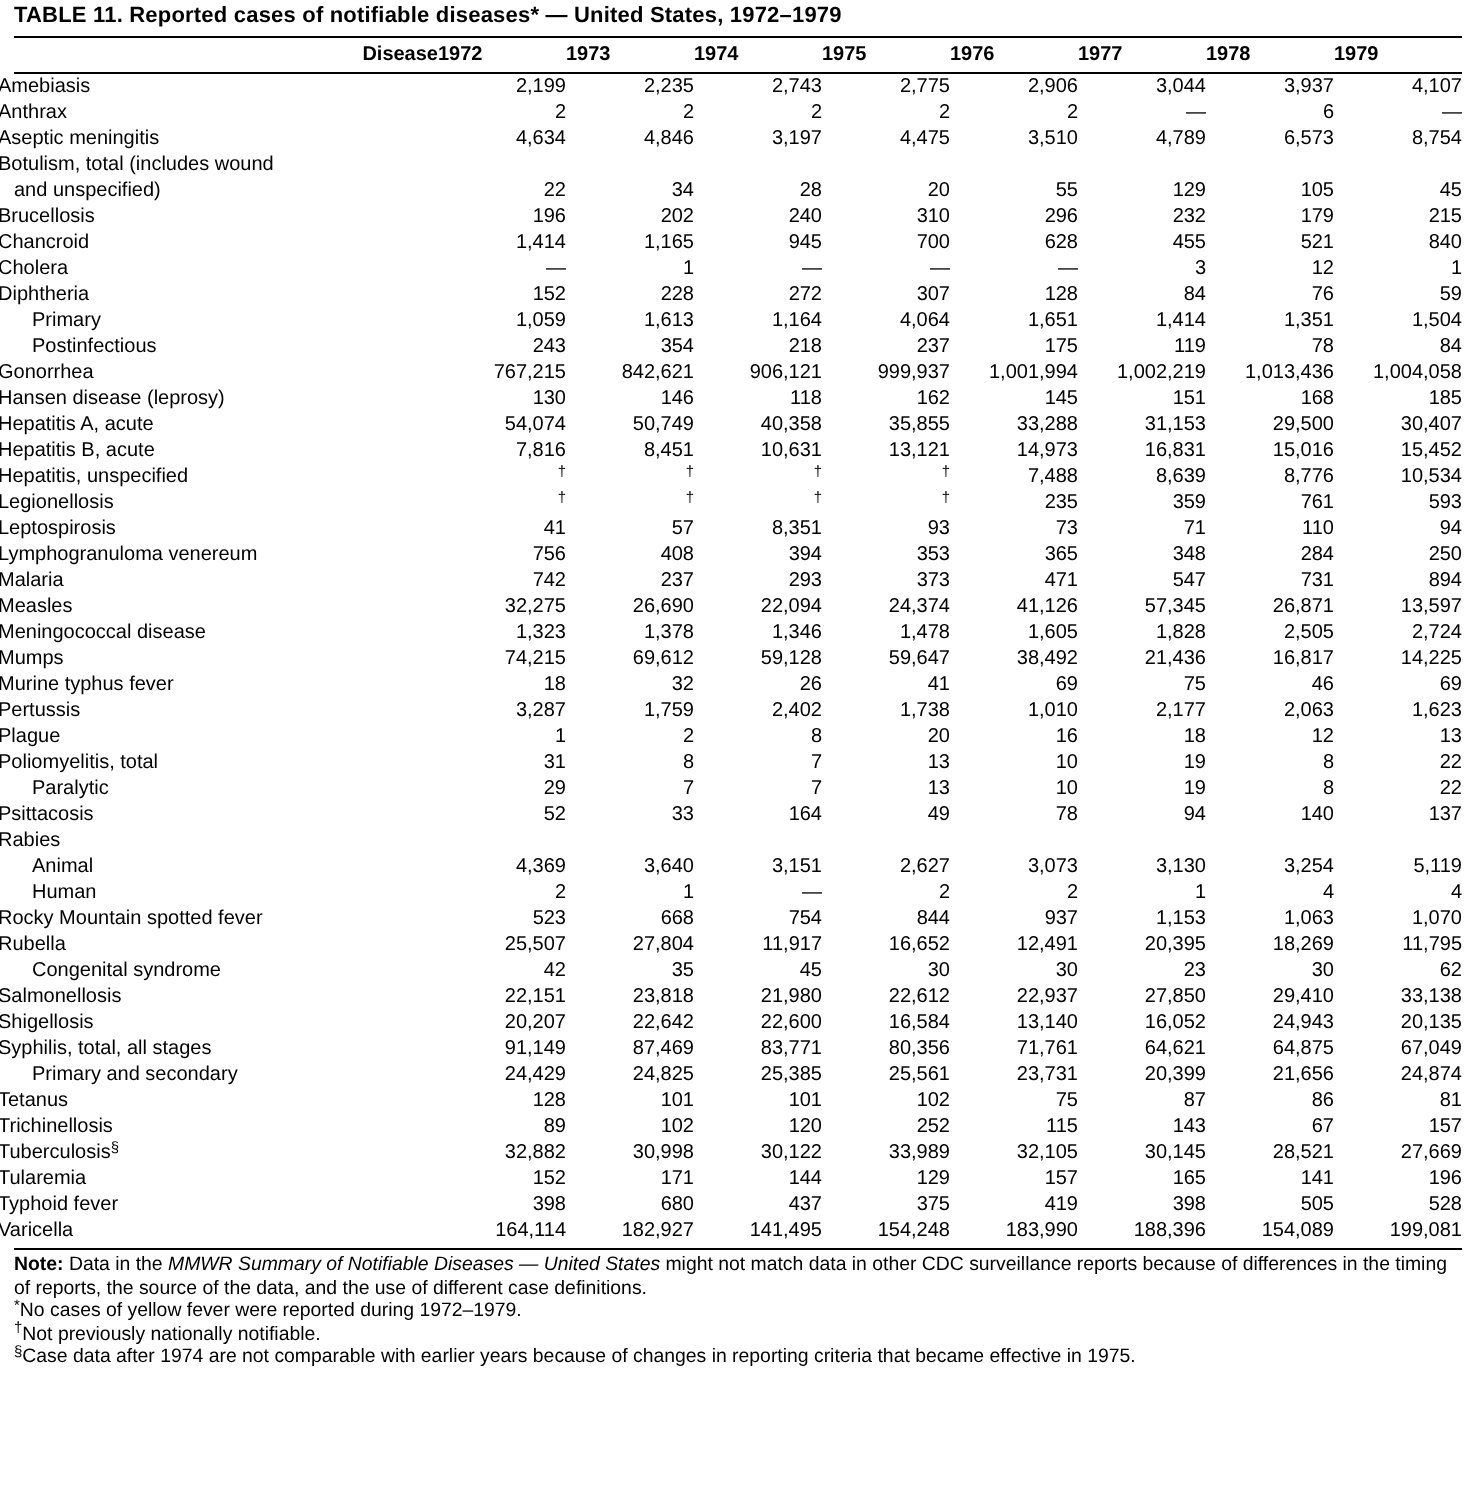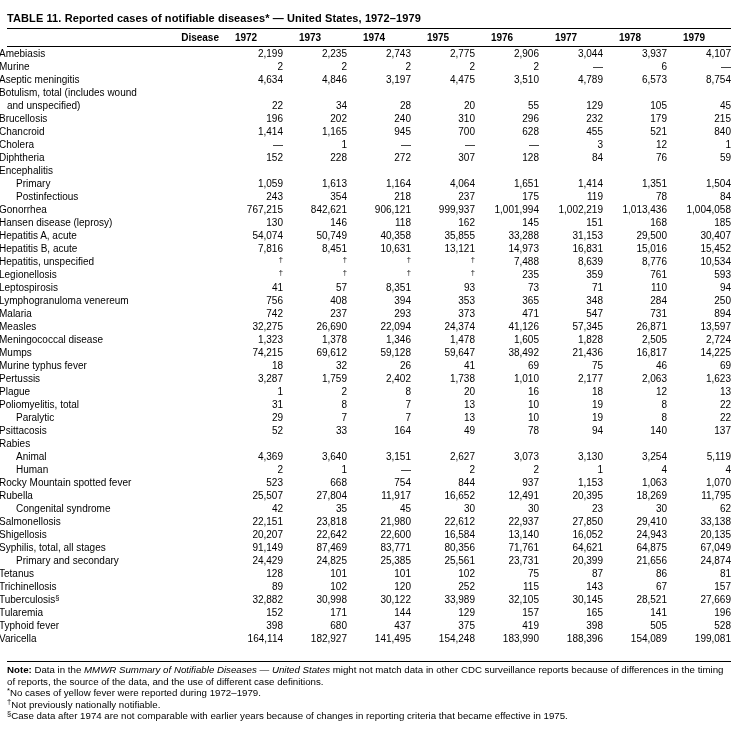--- a/index.html
+++ b/index.html
@@ -8,39 +8,39 @@
     background: #ffffff;
     color: #000000;
     font-family: "Liberation Sans", sans-serif;
   }
   body {
     width: 739px;
     height: 750px;
     overflow: hidden;
   }
   .page {
-    padding: 10px 8px 0 7px;
+    padding: 0 8px 0 7px;
     box-sizing: border-box;
   }
   .title {
     font-size: 11px;
     font-weight: bold;
     padding: 2px 0 4px 0;
     border-bottom: 1px solid #000;
     letter-spacing: 0.1px;
   }
   table.diseases {
     width: 100%;
     border-collapse: collapse;
     table-layout: fixed;
   }
   table.diseases thead th {
     font-size: 10px;
     font-weight: bold;
-    text-align: center;
+    text-align: left;
     padding: 3px 10px 3px 0;
     border-bottom: 1px solid #000;
     white-space: nowrap;
   }
   table.diseases thead th.disease-col {
     text-align: right;
     padding-left: 1px;
     padding-right: 0;
   }
   table.diseases td {
@@ -64,21 +64,21 @@
   }
   sup {
     font-size: 7.5px;
     line-height: 0;
     vertical-align: baseline;
     position: relative;
     top: -3.5px;
   }
   .footnotes {
     border-top: 1px solid #000;
-    margin-top: 16px;
+    margin-top: 2px;
     padding-top: 2px;
     font-size: 9.7px;
     line-height: 11.6px;
   }
   .footnotes p {
     margin: 0;
   }
   .note-label { font-weight: bold; }
   .note-italic { font-style: italic; }
 </style>
@@ -120,21 +120,21 @@
           <td class="num">2,199</td>
           <td class="num">2,235</td>
           <td class="num">2,743</td>
           <td class="num">2,775</td>
           <td class="num">2,906</td>
           <td class="num">3,044</td>
           <td class="num">3,937</td>
           <td class="num">4,107</td>
         </tr>
         <tr>
-          <td class="disease indent-0">Murine</td>
+          <td class="disease indent-0">Anthrax</td>
           <td class="num">2</td>
           <td class="num">2</td>
           <td class="num">2</td>
           <td class="num">2</td>
           <td class="num">2</td>
           <td class="num">—</td>
           <td class="num">6</td>
           <td class="num">—</td>
         </tr>
         <tr>
@@ -195,31 +195,20 @@
         <tr>
           <td class="disease indent-0">Diphtheria</td>
           <td class="num">152</td>
           <td class="num">228</td>
           <td class="num">272</td>
           <td class="num">307</td>
           <td class="num">128</td>
           <td class="num">84</td>
           <td class="num">76</td>
           <td class="num">59</td>
-        </tr>
-        <tr>
-          <td class="disease indent-0">Encephalitis</td>
-          <td class="num"></td>
-          <td class="num"></td>
-          <td class="num"></td>
-          <td class="num"></td>
-          <td class="num"></td>
-          <td class="num"></td>
-          <td class="num"></td>
-          <td class="num"></td>
         </tr>
         <tr>
           <td class="disease indent-1">Primary</td>
           <td class="num">1,059</td>
           <td class="num">1,613</td>
           <td class="num">1,164</td>
           <td class="num">4,064</td>
           <td class="num">1,651</td>
           <td class="num">1,414</td>
           <td class="num">1,351</td>

